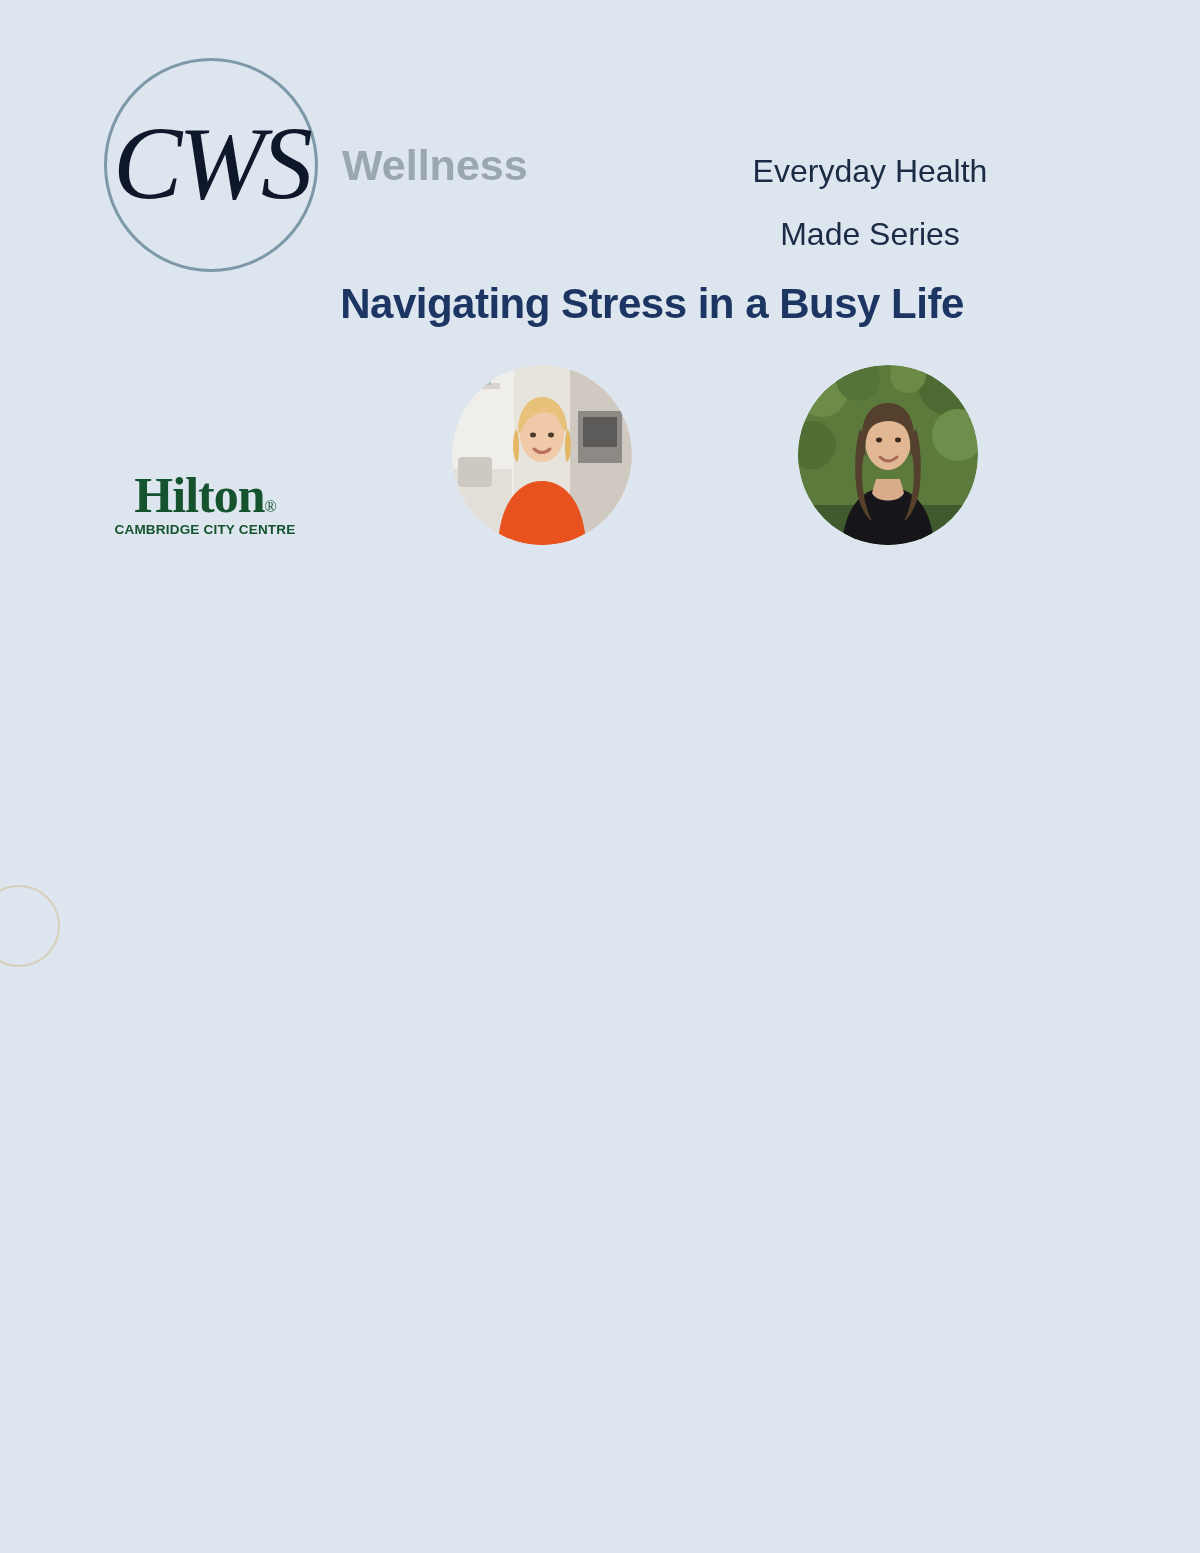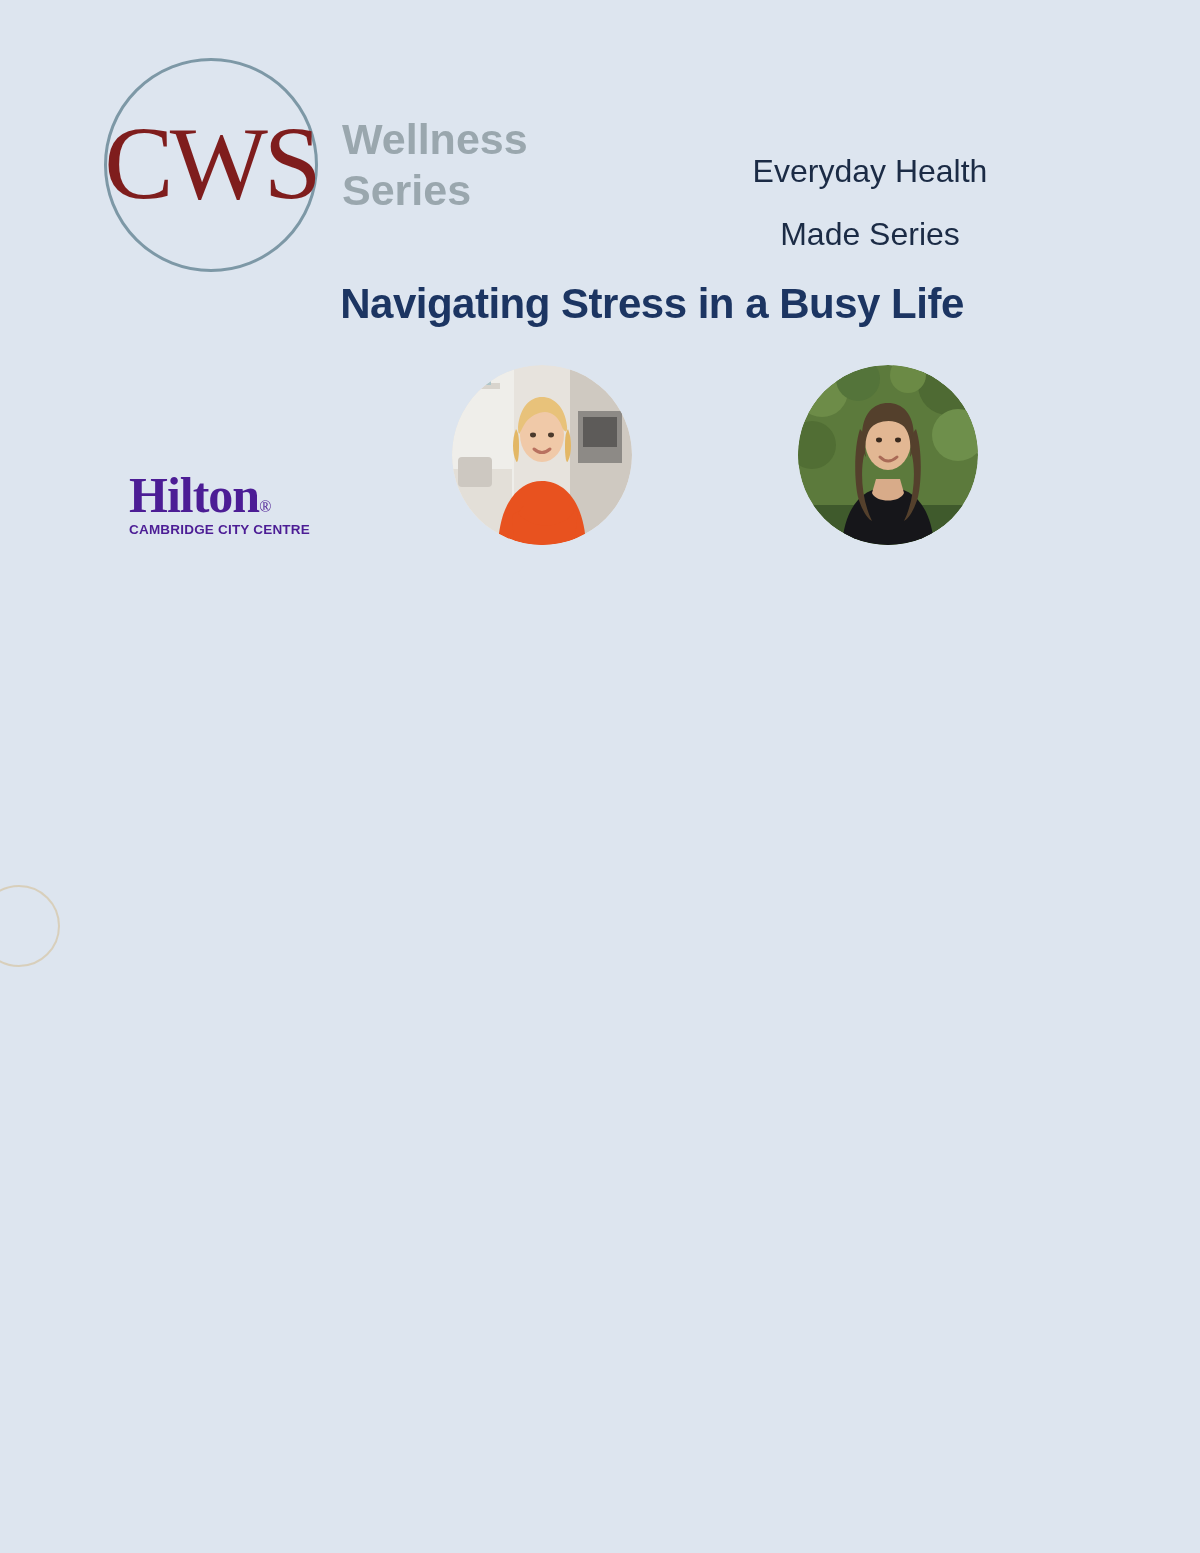--- a/index.html
+++ b/index.html
@@ -31,24 +31,25 @@
     display: flex;
     align-items: center;
     justify-content: center;
     box-sizing: border-box;
     flex: none;
   }
   .logo-mark {
     font-family: "Liberation Serif", serif;
     font-size: 104px;
     letter-spacing: -4px;
-    color: #7f1d1d;
+    color: #0f172a;
     line-height: 1;
     font-weight: 400;
     transform: translateY(-2px);
+    font-style: italic;
   }
   .logo-words {
     margin-left: 24px;
     line-height: 1.18;
   }
   .logo-words .w1 {
     font-size: 43px;
     font-weight: bold;
     color: #1c3562;
     display: block;
@@ -98,25 +99,25 @@
     overflow: hidden;
   }
   #portrait-one { left: 452px; top: 365px; }
   #portrait-two { left: 798px; top: 365px; }
 
   .portrait svg { display: block; width: 180px; height: 180px; }
 
   
   .hilton {
     position: absolute;
-    left: 129px;
+    left: 112px;
     top: 470px;
     width: 186px;
-    text-align: left;
-    color: #4c1d95;
+    text-align: center;
+    color: #14532d;
   }
   .hilton .mainword {
     font-family: "Liberation Serif", serif;
     font-size: 50px;
     font-weight: bold;
     letter-spacing: -1px;
     line-height: 1;
     display: block;
   }
   .hilton .mainword .reg {
@@ -146,21 +147,20 @@
 </style>
 </head>
 <body>
 
 <div class="logo-block">
   <div class="logo-ring">
     <span class="logo-mark">CWS</span>
   </div>
   <div class="logo-words">
     <span class="w2">Wellness</span>
-    <span class="w3">Series</span>
   </div>
 </div>
 
 <div class="tagline">
   <span>Everyday Health</span>
   <span>Made Series</span>
 </div>
 
 <div class="event-title">Navigating Stress in a Busy Life</div>
 

